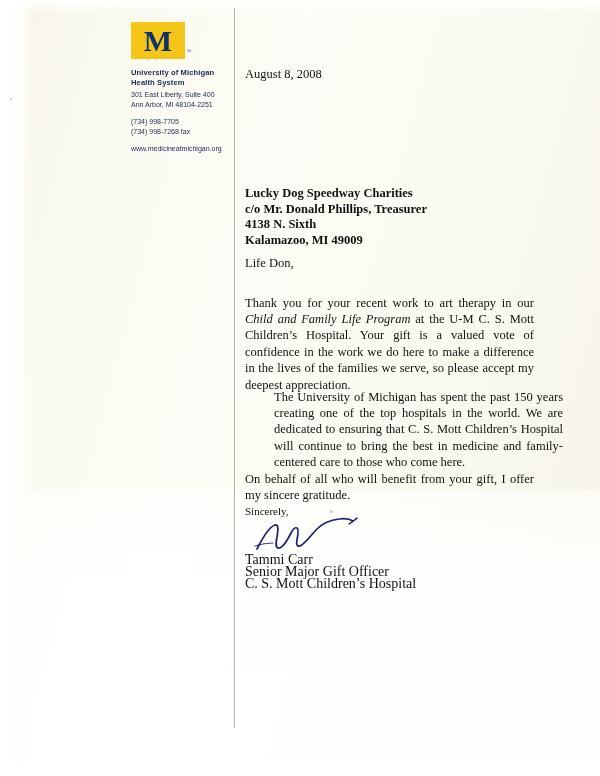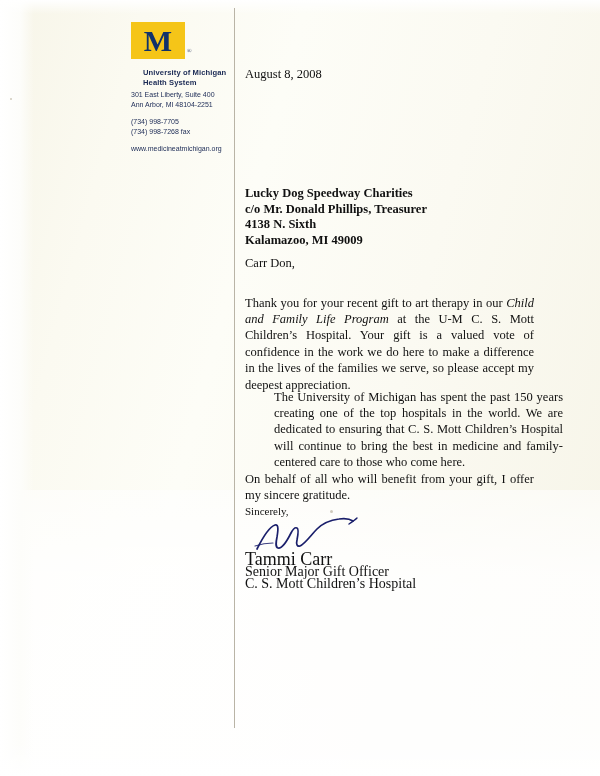--- a/index.html
+++ b/index.html
@@ -198,21 +198,21 @@
     position: absolute;
     left: 8px;
     top: 515px;
     width: 110px;
     height: 42px;
   }
   .signer-name {
     position: absolute;
     left: 0;
     top: 552px;
-    font-size: 18px;
+    font-size: 14px;
     line-height: 15px;
     text-align: right;
   }
   .signer-title {
     position: absolute;
     left: 0;
     top: 566px;
     font-family: "Liberation Serif", serif;
     font-size: 14px;
     line-height: 11.5px;
@@ -232,42 +232,42 @@
   <div class="speck" style="left:10px; top:98px;"></div>
   <div class="speck" style="left:330px; top:510px; width:3px; height:3px;"></div>
 
   <div class="rule"></div>
 
   <div class="letterhead">
     <div class="logo-block">
       <div class="logo-m">M</div>
     </div>
     <div class="logo-reg">®</div>
-    <div class="org-name" style="white-space: pre-line; margin-left: 12px;">University of Michigan
+    <div class="org-name" style="white-space: pre-line;">University of Michigan
 Health System</div>
     <div class="addr" style="white-space: pre-line;">301 East Liberty, Suite 400
 Ann Arbor, MI 48104-2251</div>
     <div class="phones">
       <div>(734) 998-7705</div>
       <div>(734) 998-7268 fax</div>
     </div>
     <div class="weburl">www.medicineatmichigan.org</div>
   </div>
 
   <div class="body-col">
     <div class="date">August 8, 2008</div>
 
     <div class="recipient">Lucky Dog Speedway Charities
 c/o Mr. Donald Phillips, Treasurer
 4138 N. Sixth
 Kalamazoo, MI  49009</div>
 
-    <div class="salutation">Carr Don,</div>
-
-    <p class="para p1" id="para1"><span>Thank you for your recent gift to art therapy in our </span><em class="italic">Child and Family Life Program</em><span> at the U-M C. S. Mott Children’s Hospital.  Your gift is a valued vote of confidence in the work we do here to make a difference in the lives of the families we serve, so please accept my deepest appreciation.</span></p>
+    <div class="salutation">Life Don,</div>
+
+    <p class="para p1" id="para1"><span>Thank you for your recent work to art therapy in our </span><em class="italic">Child and Family Life Program</em><span> at the U-M C. S. Mott Children’s Hospital.  Your gift is a valued vote of confidence in the work we do here to make a difference in the lives of the families we serve, so please accept my deepest appreciation.</span></p>
     <p class="para p2" id="para2"><span>The University of Michigan has spent the past 150 years creating one of the top hospitals in the world.  We are dedicated to ensuring that C. S. Mott Children’s Hospital will continue to bring the best in medicine and family-centered care to those who come here.</span></p>
     <p class="para p3" id="para3"><span>On behalf of all who will benefit from your gift, I offer my sincere gratitude.</span></p>
 
     <div class="closing">Sincerely,</div>
 
     <svg class="signature" viewBox="0 0 110 42">
       <path d="M4 34 C10 22, 16 12, 22 10 C26 9, 25 16, 24 22 C23 27, 22 32, 25 33 C29 34, 34 26, 38 18 C40 14, 42 12, 44 13 C46 14, 45 20, 44 25 C43 29, 44 32, 47 31 C52 29, 58 20, 64 14 C70 8, 78 5, 86 4 C92 3, 97 4, 100 6" fill="none" stroke="#1a1f6b" stroke-width="1.7" stroke-linecap="round"></path>
       <path d="M96 9 C99 7, 102 5, 104 3" fill="none" stroke="#1a1f6b" stroke-width="1.4" stroke-linecap="round"></path>
       <path d="M2 31 C8 29, 14 28, 20 28" fill="none" stroke="#1a1f6b" stroke-width="1.2" stroke-linecap="round" opacity="0.85"></path>
     </svg>

